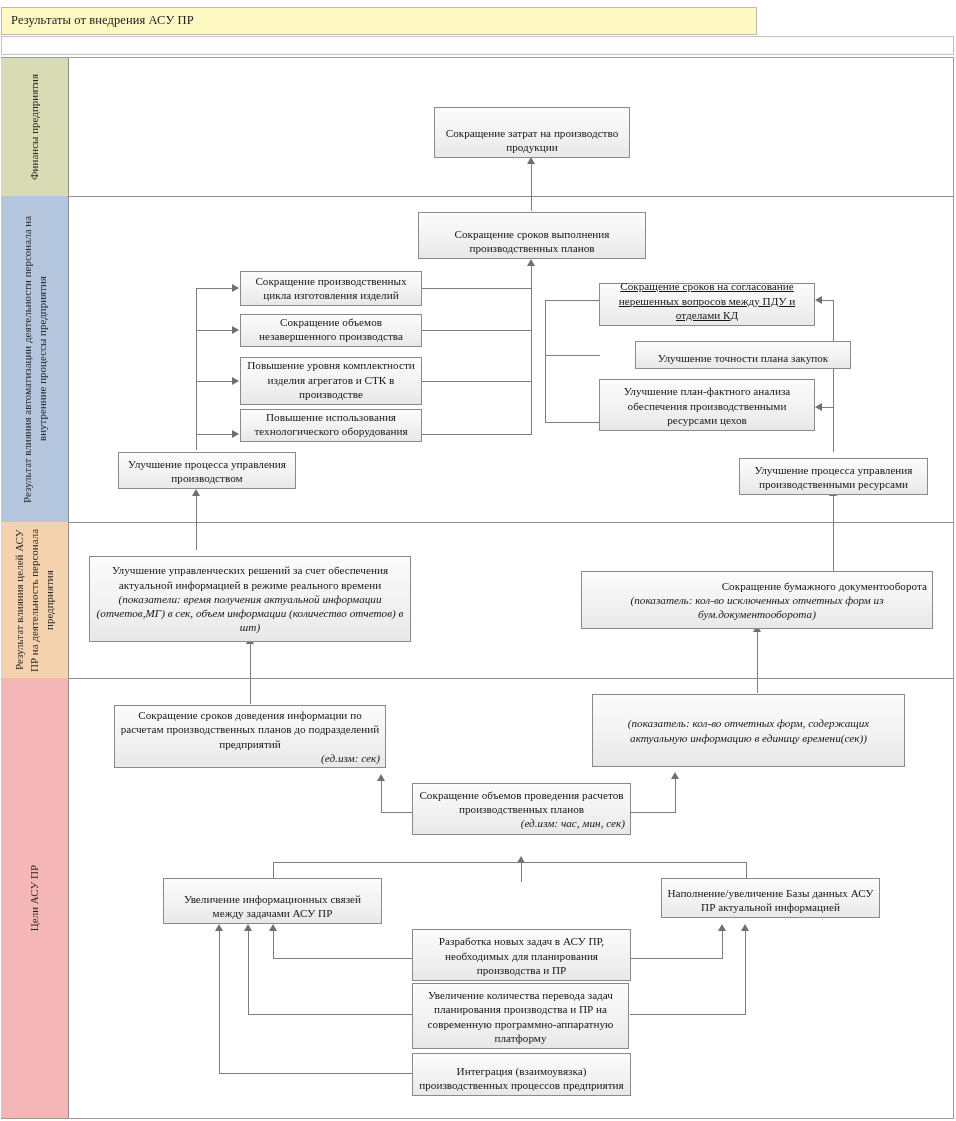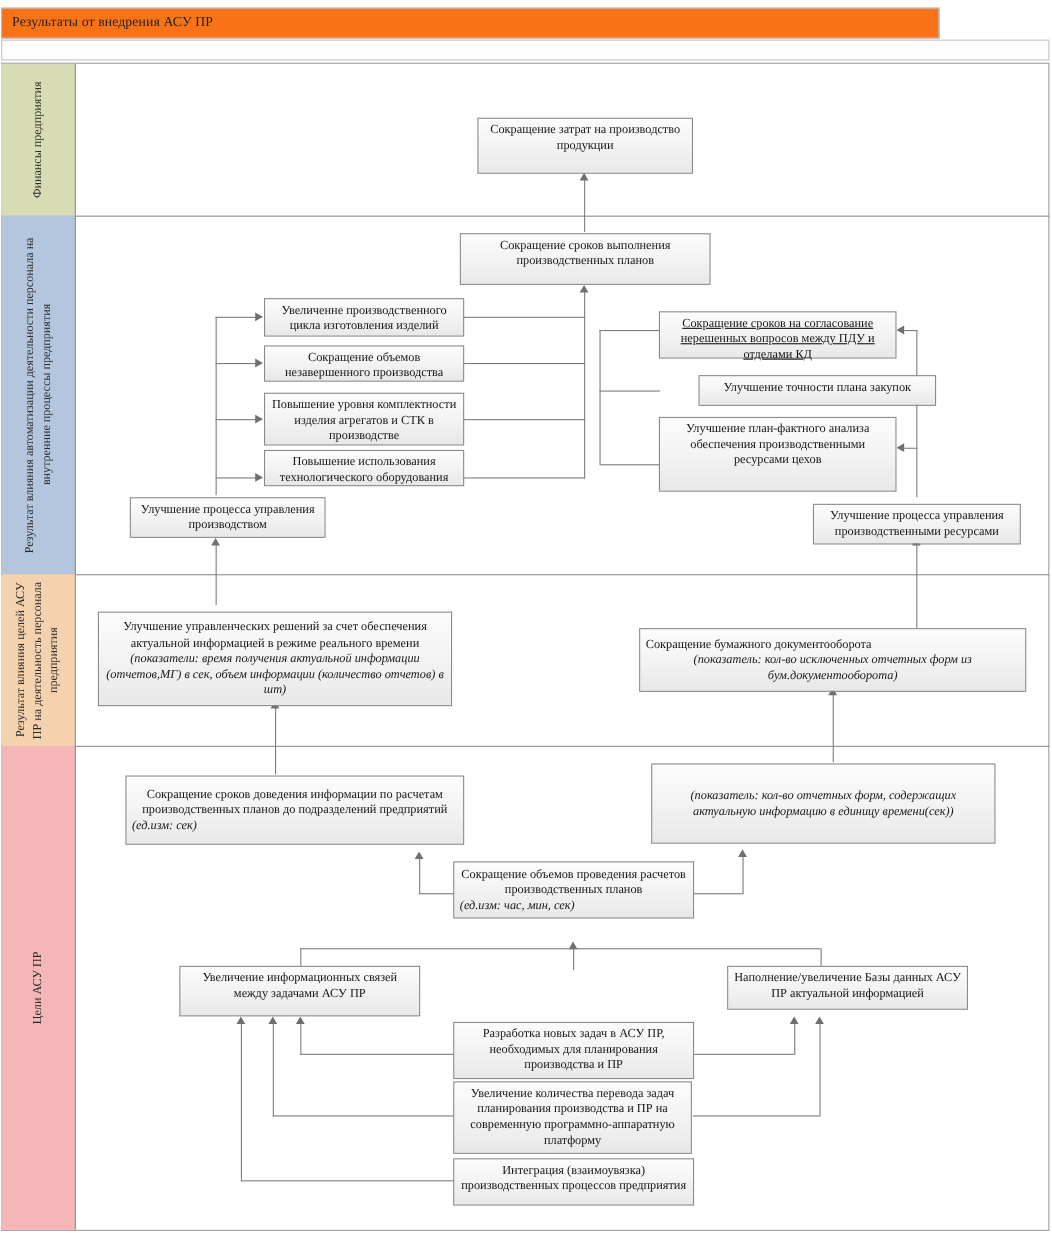--- a/index.html
+++ b/index.html
@@ -1,21 +1,21 @@
 <!DOCTYPE html>
 <html><head>
 <meta charset="utf-8">
 <style>
   html,body{margin:0;padding:0;background:#ffffff;}
   body{font-family:"Liberation Serif", serif;color:#1b1b1b;}
   #page{position:relative;width:956px;height:1121px;overflow:hidden;background:#fff;}
 
   
-  .titlebar{position:absolute;left:1px;top:7px;width:853px;height:28px;
-    background:#f97316;border:1px solid #b9b9b9;box-sizing:border-box;}
+  .titlebar{position:absolute;left:1px;top:7px;width:756px;height:28px;
+    background:#fef9c3;border:1px solid #b9b9b9;box-sizing:border-box;}
   .titlebar span{position:absolute;left:9px;top:5px;font-size:12.5px;color:#222;letter-spacing:.1px;}
   .subbar{position:absolute;left:1px;top:36px;width:953px;height:19px;
     background:#fdfdfd;border:1px solid #c3c3c3;box-sizing:border-box;}
 
   
   .frame{position:absolute;left:1px;top:57px;width:953px;height:1062px;
     border:1px solid #9c9c9c;box-sizing:border-box;background:#fff;}
 
   
   .bandsep{position:absolute;left:0;width:953px;height:0;border-top:1px solid #8e8e8e;}
@@ -26,21 +26,21 @@
   .side .vtxt{writing-mode:vertical-rl;transform:rotate(180deg);
     text-align:center;font-size:11px;line-height:15px;color:#2a2a2a;padding:6px 0;}
   .side.s1{background:#d8dcb4;}
   .side.s2{background:#b3c6de;}
   .side.s3{background:#f5d2ae;}
   .side.s4{background:#f4b6b6;}
 
   
   .box{position:absolute;box-sizing:border-box;border:1px solid #8a8a8a;
     background:linear-gradient(180deg,#fcfcfc 0%,#f2f2f2 55%,#e8e8e8 100%);
-    display:flex;align-items:flex-start;justify-content:center;text-align:center;
+    display:flex;align-items:flex-end;justify-content:center;text-align:center;
     font-size:11.2px;line-height:14.2px;color:#161616;padding:3px 5px;}
   .box .it{font-style:italic;}
 
   
   .ln{position:absolute;background:#7d7d7d;}
   .lnv{width:1px;}
   .lnh{height:1px;}
   .ar{position:absolute;width:0;height:0;}
   .ar-up{border-left:4.5px solid transparent;border-right:4.5px solid transparent;border-bottom:7px solid #6f6f6f;}
   .ar-left{border-top:4.5px solid transparent;border-bottom:4.5px solid transparent;border-right:7px solid #6f6f6f;}
@@ -157,21 +157,21 @@
 
   <div class="box" style="left:434px;top:107px;width:196px;height:51px;">
     <span>Сокращение затрат на производство продукции</span>
   </div>
 
   <div class="box" style="left:418px;top:212px;width:228px;height:47px;">
     <span>Сокращение сроков выполнения производственных планов</span>
   </div>
 
   <div class="box" style="left:240px;top:271px;width:182px;height:35px;">
-    <span>Увеличенне производственного цикла изготовления изделий</span>
+    <span>Сокращение производственных цикла изготовления изделий</span>
   </div>
 
   <div class="box" style="left:240px;top:314px;width:182px;height:33px;">
     <span>Сокращение объемов незавершенного производства</span>
   </div>
 
   <div class="box" style="left:240px;top:357px;width:182px;height:48px;">
     <span>Повышение уровня комплектности изделия агрегатов и СТК в производстве</span>
   </div>
 
@@ -180,21 +180,21 @@
   </div>
 
   <div class="box" style="left:599px;top:283px;width:216px;height:43px;text-decoration:underline;">
     <span>Сокращение сроков на согласование нерешенных вопросов между ПДУ и отделами КД</span>
   </div>
 
   <div class="box" style="left:599px;top:341px;width:216px;height:28px;margin-left:36px;">
     <span>Улучшение точности плана закупок</span>
   </div>
 
-  <div class="box" style="left:599px;top:379px;width:216px;height:68px;">
+  <div class="box" style="left:599px;top:379px;width:216px;height:52px;">
     <span>Улучшение план-фактного анализа обеспечения производственными ресурсами цехов</span>
   </div>
 
   <div class="box" style="left:118px;top:452px;width:178px;height:37px;">
     <span>Улучшение процесса управления производством</span>
   </div>
 
   <div class="box" style="left:739px;top:458px;width:189px;height:37px;">
     <span>Улучшение процесса управления производственными ресурсами</span>
   </div>
@@ -202,21 +202,21 @@
   <div class="box" style="left:89px;top:556px;width:322px;height:86px;flex-direction:column;">
     <span>Улучшение управленческих решений за счет обеспечения актуальной информацией в режиме реального времени</span>
     <span class="it">(показатели: время получения актуальной информации (отчетов,МГ) в сек, объем информации (количество отчетов) в шт)</span>
   </div>
 
   <div class="box" style="left:581px;top:571px;width:352px;height:58px;flex-direction:column;">
     <span>Сокращение бумажного документооборота</span>
     <span class="it">(показатель: кол-во исключенных отчетных форм из бум.документооборота)</span>
   </div>
 
-  <div class="box" style="left:114px;top:705px;width:308px;height:63px;flex-direction:column;">
+  <div class="box" style="left:114px;top:705px;width:272px;height:63px;flex-direction:column;">
     <span>Сокращение сроков доведения информации по расчетам производственных планов до подразделений предприятий</span>
     <span class="it">(ед.изм: сек)</span>
   </div>
 
   <div class="box" style="left:592px;top:694px;width:313px;height:73px;flex-direction:column;">
     <span class="it">(показатель: кол-во отчетных форм, содержащих актуальную информацию в единицу времени(сек))</span>
   </div>
 
   <div class="box" style="left:412px;top:783px;width:219px;height:52px;flex-direction:column;">
     <span>Сокращение объемов проведения расчетов производственных планов</span>

